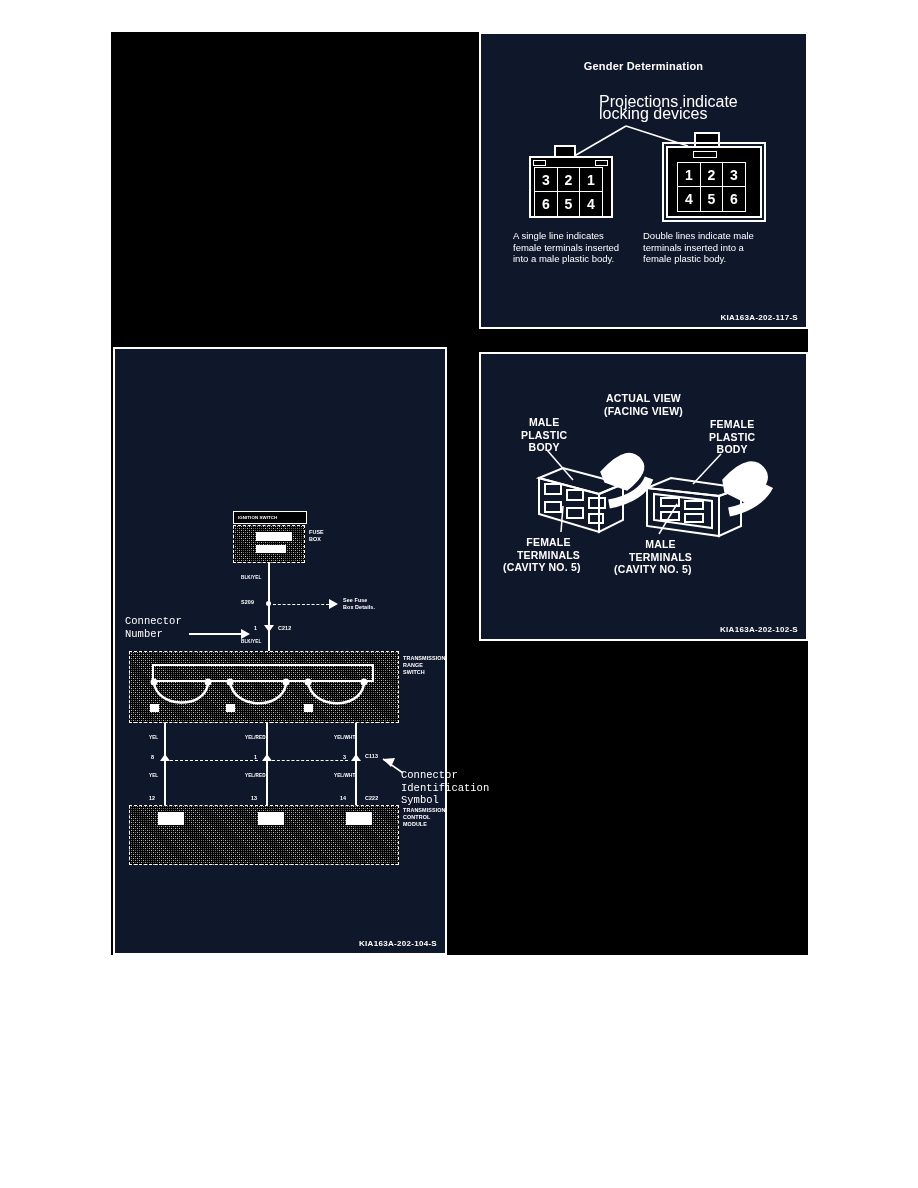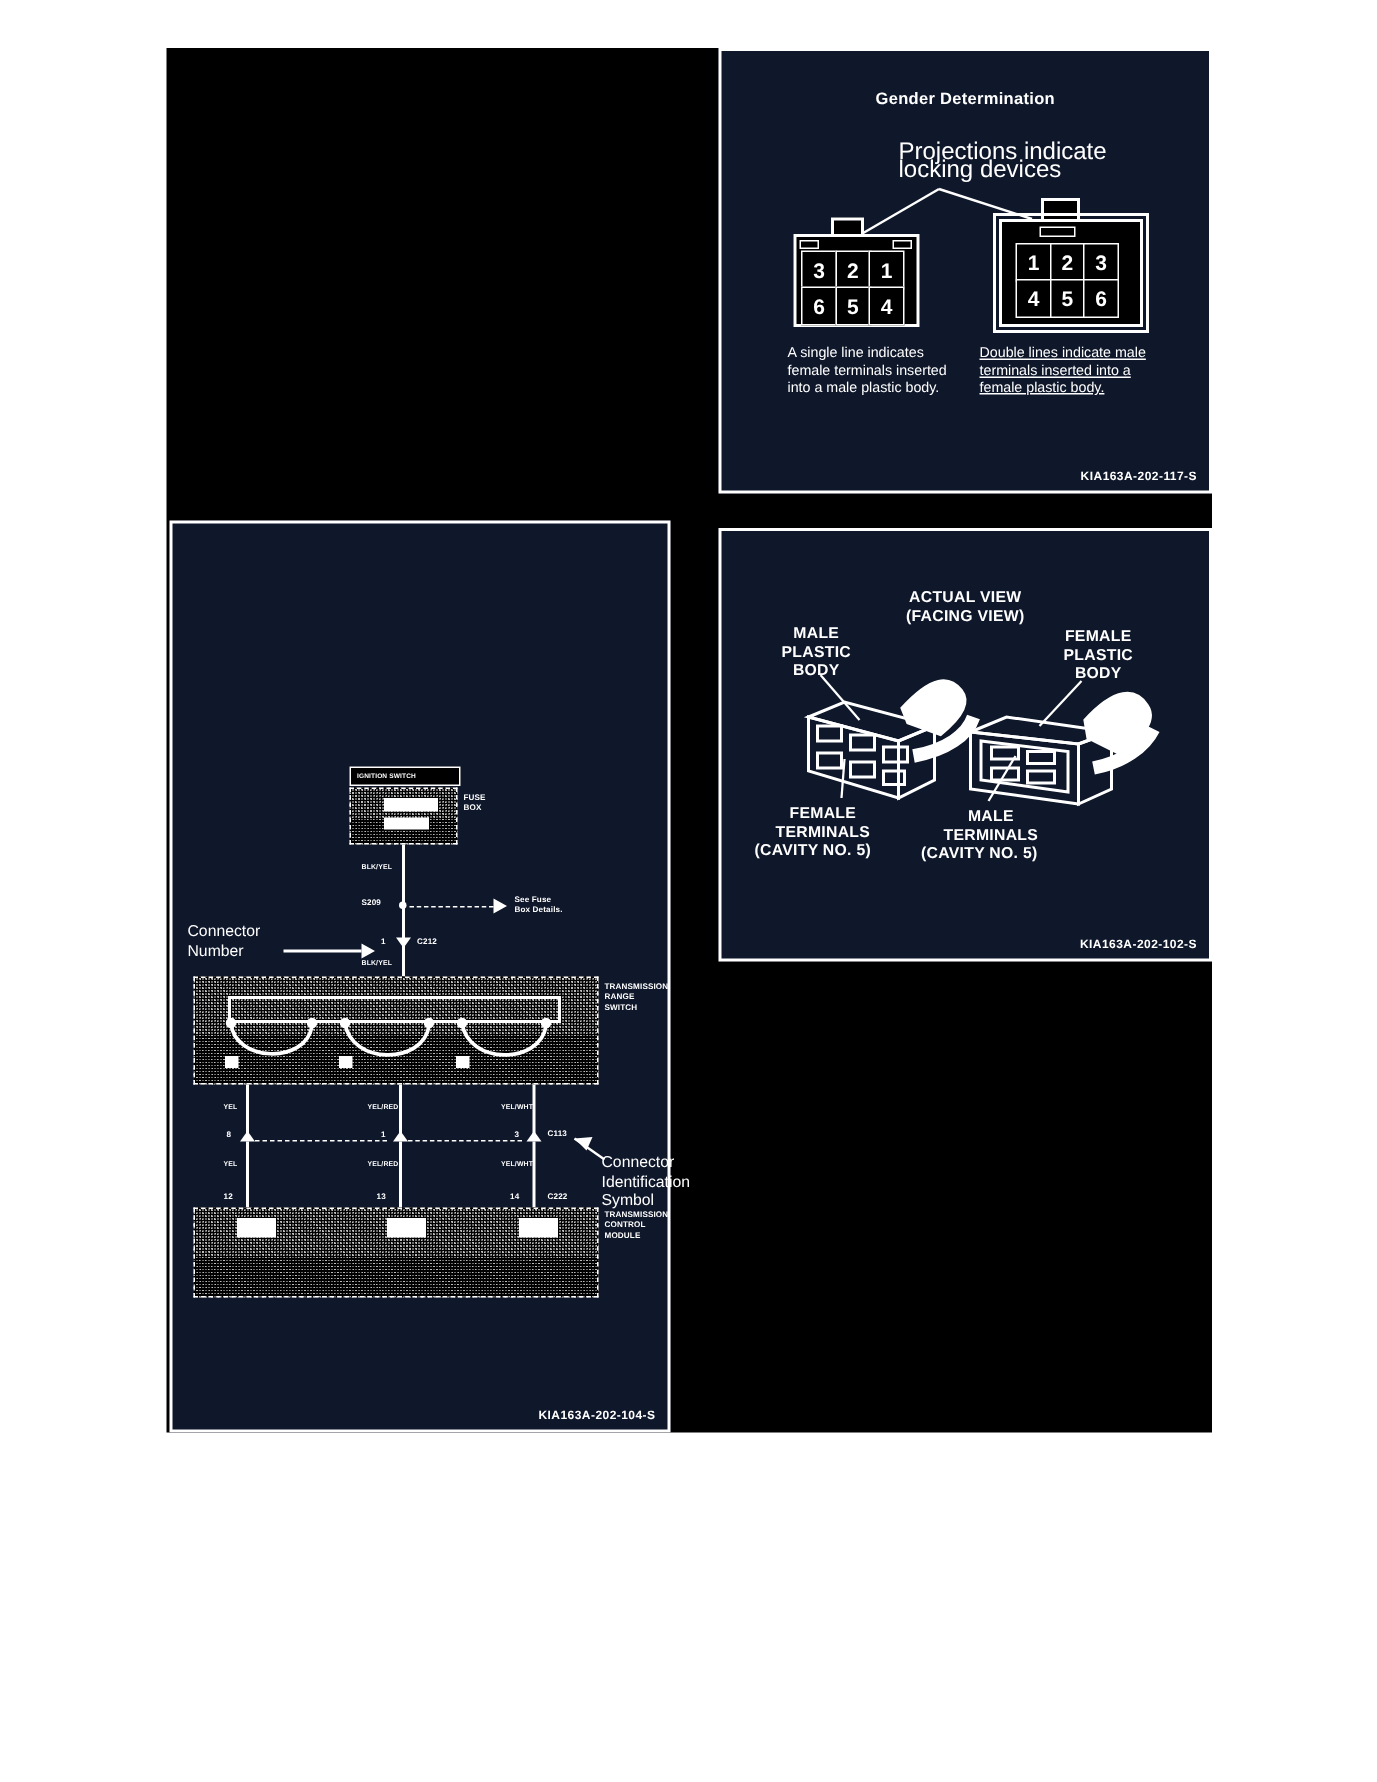--- a/index.html
+++ b/index.html
@@ -70,21 +70,21 @@
       repeating-linear-gradient(90deg,#000 0 1px,transparent 1px 2px),
       repeating-linear-gradient(45deg,#bdbdbd 0 1px,transparent 1px 3px);
     border:1px dashed #ffffff;
     box-sizing:border-box;
     position:absolute;
   }
   .wire{position:absolute;background:#ffffff;}
   .wire-v{width:2px;}
   .tiny{font-size:4.6px;font-weight:bold;color:#fff;position:absolute;letter-spacing:.1px;white-space:nowrap;}
   .tiny2{font-size:5.4px;font-weight:bold;color:#fff;position:absolute;letter-spacing:.1px;}
-  .callout{font-size:10.5px;line-height:12.5px;color:#fff;position:absolute;}
+  .callout{font-size:10.5px;line-height:12.5px;color:#fff;position:absolute;font-family:Liberation Mono, monospace;}
   .arrowline{position:absolute;background:#fff;height:1.5px;}
   .arrowhead{
     position:absolute;width:0;height:0;
     border-top:5px solid transparent;border-bottom:5px solid transparent;
     border-left:9px solid #ffffff;
   }
   .conn-sym{
     position:absolute;width:0;height:0;
     border-left:5px solid transparent;border-right:5px solid transparent;
     border-bottom:7px solid #ffffff;
@@ -125,38 +125,38 @@
         <div class="cell">3</div>
         <div class="cell">2</div>
         <div class="cell">1</div>
       </div>
       <div class="cellrow" style="left:5px;top:35px;">
         <div class="cell">6</div>
         <div class="cell">5</div>
         <div class="cell">4</div>
       </div>
     </div>
-    <div class="wtxt cap-text" style="left:44px;top:196px;width:110px;">A single line indicates female terminals inserted into a male plastic body.</div>
+    <div class="wtxt cap-text" style="left:32px;top:196px;width:110px;">A single line indicates female terminals inserted into a male plastic body.</div>
 
     <div class="conn female-body" style="left:185px;top:112px;width:96px;height:72px;">
       <div class="tab" style="left:28px;top:-14px;width:26px;height:16px;"></div>
       <div class="shell" style="left:0;top:0;width:96px;height:72px;"></div>
       <div class="notch" style="left:27px;top:5px;width:24px;height:7px;"></div>
       <div class="cellrow" style="left:11px;top:16px;">
         <div class="cell">1</div>
         <div class="cell">2</div>
         <div class="cell">3</div>
       </div>
       <div class="cellrow" style="left:11px;top:40px;">
         <div class="cell">4</div>
         <div class="cell">5</div>
         <div class="cell">6</div>
       </div>
     </div>
-    <div class="wtxt cap-text" style="left:172px;top:196px;width:112px;text-decoration:underline;">Double lines indicate male terminals inserted into a female plastic body.</div>
+    <div class="wtxt cap-text" style="left:162px;top:196px;width:112px;">Double lines indicate male terminals inserted into a female plastic body.</div>
 
     <div class="fig-code">KIA163A-202-117-S</div>
   </div>
 
   <div class="panel" id="panel-actual">
 
     <div class="wtxt lbl-blk" style="left:0;right:0;top:38px;text-align:center;">ACTUAL VIEW</div>
     <div class="wtxt lbl-blk" style="left:0;right:0;top:51px;text-align:center;">(FACING VIEW)</div>
 
     <div class="wtxt lbl-blk" style="left:40px;top:62px;white-space:pre;text-align:center;">MALE

